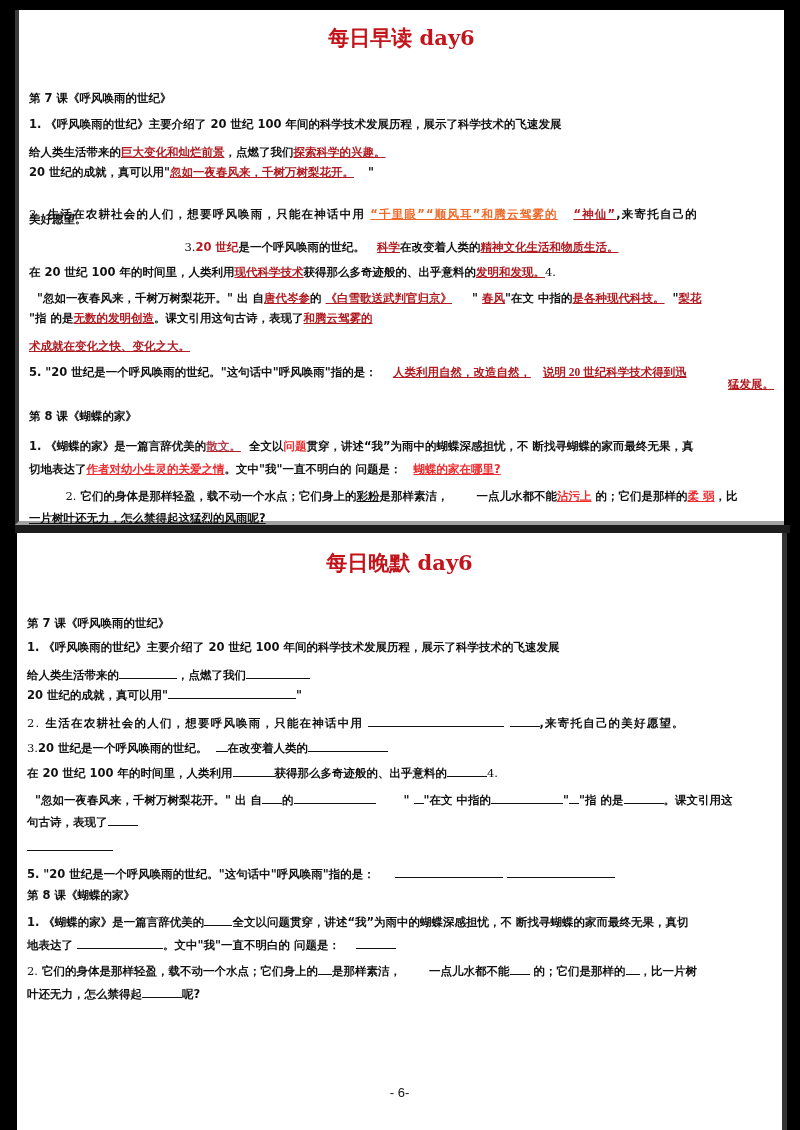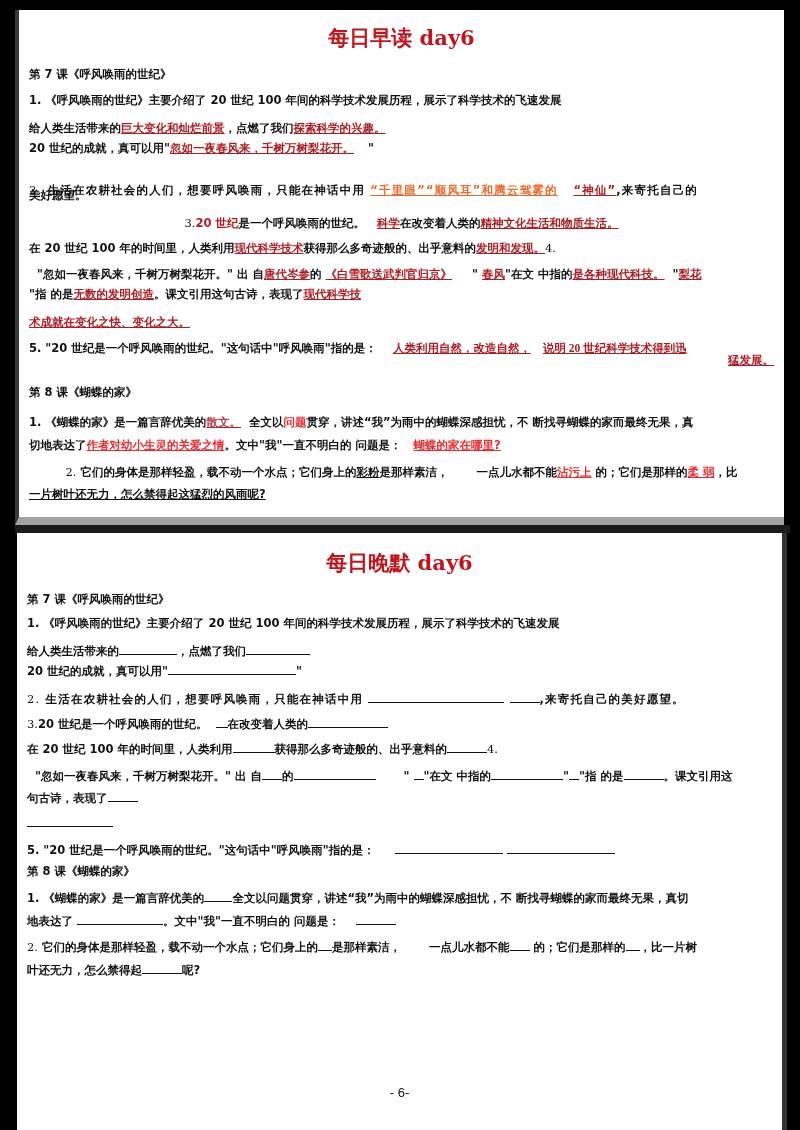--- a/index.html
+++ b/index.html
@@ -4,30 +4,30 @@
 <style>
   html, body { margin: 0; padding: 0; }
   body {
     width: 800px; height: 1130px; background: #000; position: relative; overflow: hidden;
     font-family: "DejaVu Sans", "Liberation Sans", sans-serif;
   }
   .page {
     position: absolute; background: #fff; box-sizing: border-box;
     color: #111;
   }
-  #page1 { left: 15px; top: 10px; width: 769px; height: 515px; border-left: 4px solid #3a3a3a; border-bottom: 8px solid #a3a3a3; }
+  #page1 { left: 15px; top: 10px; width: 769px; height: 515px; border-left: 4px solid #3a3a3a; border-bottom: 4px solid #a3a3a3; }
   #page2 { left: 17px; top: 533px; width: 770px; height: 607px; border-right: 5px solid #333; border-bottom: 3px solid #888; }
   .shadow-bar { position:absolute; left:15px; top:525px; width:775px; height:8px; background:#1c1c1c; }
   .title {
     position: absolute; left: 0; right: 0; text-align: center;
     font-family: "DejaVu Serif", "Liberation Serif", serif;
     color: #c3141b; font-size: 21px; font-weight: bold;
   }
   .line {
-    position: absolute; left: 10px; right: 10px; font-size: 11.5px; line-height: 16px; white-space: nowrap;
+    position: absolute; left: 10px; right: 10px; font-size: 11.5px; line-height: 16px; white-space: nowrap; margin-top: 24px;
   }
   .b { font-weight: bold; }
   .h { font-weight: bold; font-size: 11.5px; }
   .ans { color: #b01c22; text-decoration: underline; text-decoration-color: #b01c22; }
   .ansb { color: #b01c22; font-weight: bold; text-decoration: underline; font-family: Liberation Serif, serif; }
   .org { color: #ee6a2a; text-decoration: underline; }
   .brt { color: #ee2b2f; font-weight: bold; text-decoration: underline; }
   .brtn { color: #ee2b2f; }
   .ul { text-decoration: underline; }
   .red { color: #b01c22; }
@@ -71,21 +71,21 @@
   </div>
 
   <div class="line b" style="top:256px;">
     &nbsp;&nbsp;<span>"忽如一夜春风来，千树万树梨花开。" 出 自</span><span class="ans">唐代岑参</span><span>的</span>
     <span class="ans">《白雪歌送武判官归京》</span>&nbsp;&nbsp;&nbsp;&nbsp;
     <span>"</span>
     <span class="ans">春风</span><span>"在文 中指的</span><span class="ans">是各种现代科技。</span>&nbsp;&nbsp;<span>"</span><span class="ans">梨花</span>
   </div>
 
   <div class="line b" style="top:276px;">
-    <span>"指 的是</span><span class="ans">无数的发明创造</span><span>。课文引用这句古诗，表现了</span><span class="ans">现代科学技</span>
+    <span>"指 的是</span><span class="ans">无数的发明创造</span><span>。课文引用这句古诗，表现了</span><span class="ans">和腾云驾雾的</span>
   </div>
 
   <div class="line b" style="top:304px;">
     <span class="ansb">术成就在变化之快、变化之大。</span>
   </div>
 
   <div class="line b" style="top:330px;">
     <span>5. "20 世纪是一个呼风唤雨的世纪。"这句话中"呼风唤雨"指的是：</span>&nbsp;&nbsp;&nbsp;
     <span class="ansb">人类利用自然，改造自然，</span>&nbsp;&nbsp;
     <span class="ansb">说明 20 世纪科学技术得到迅</span>

